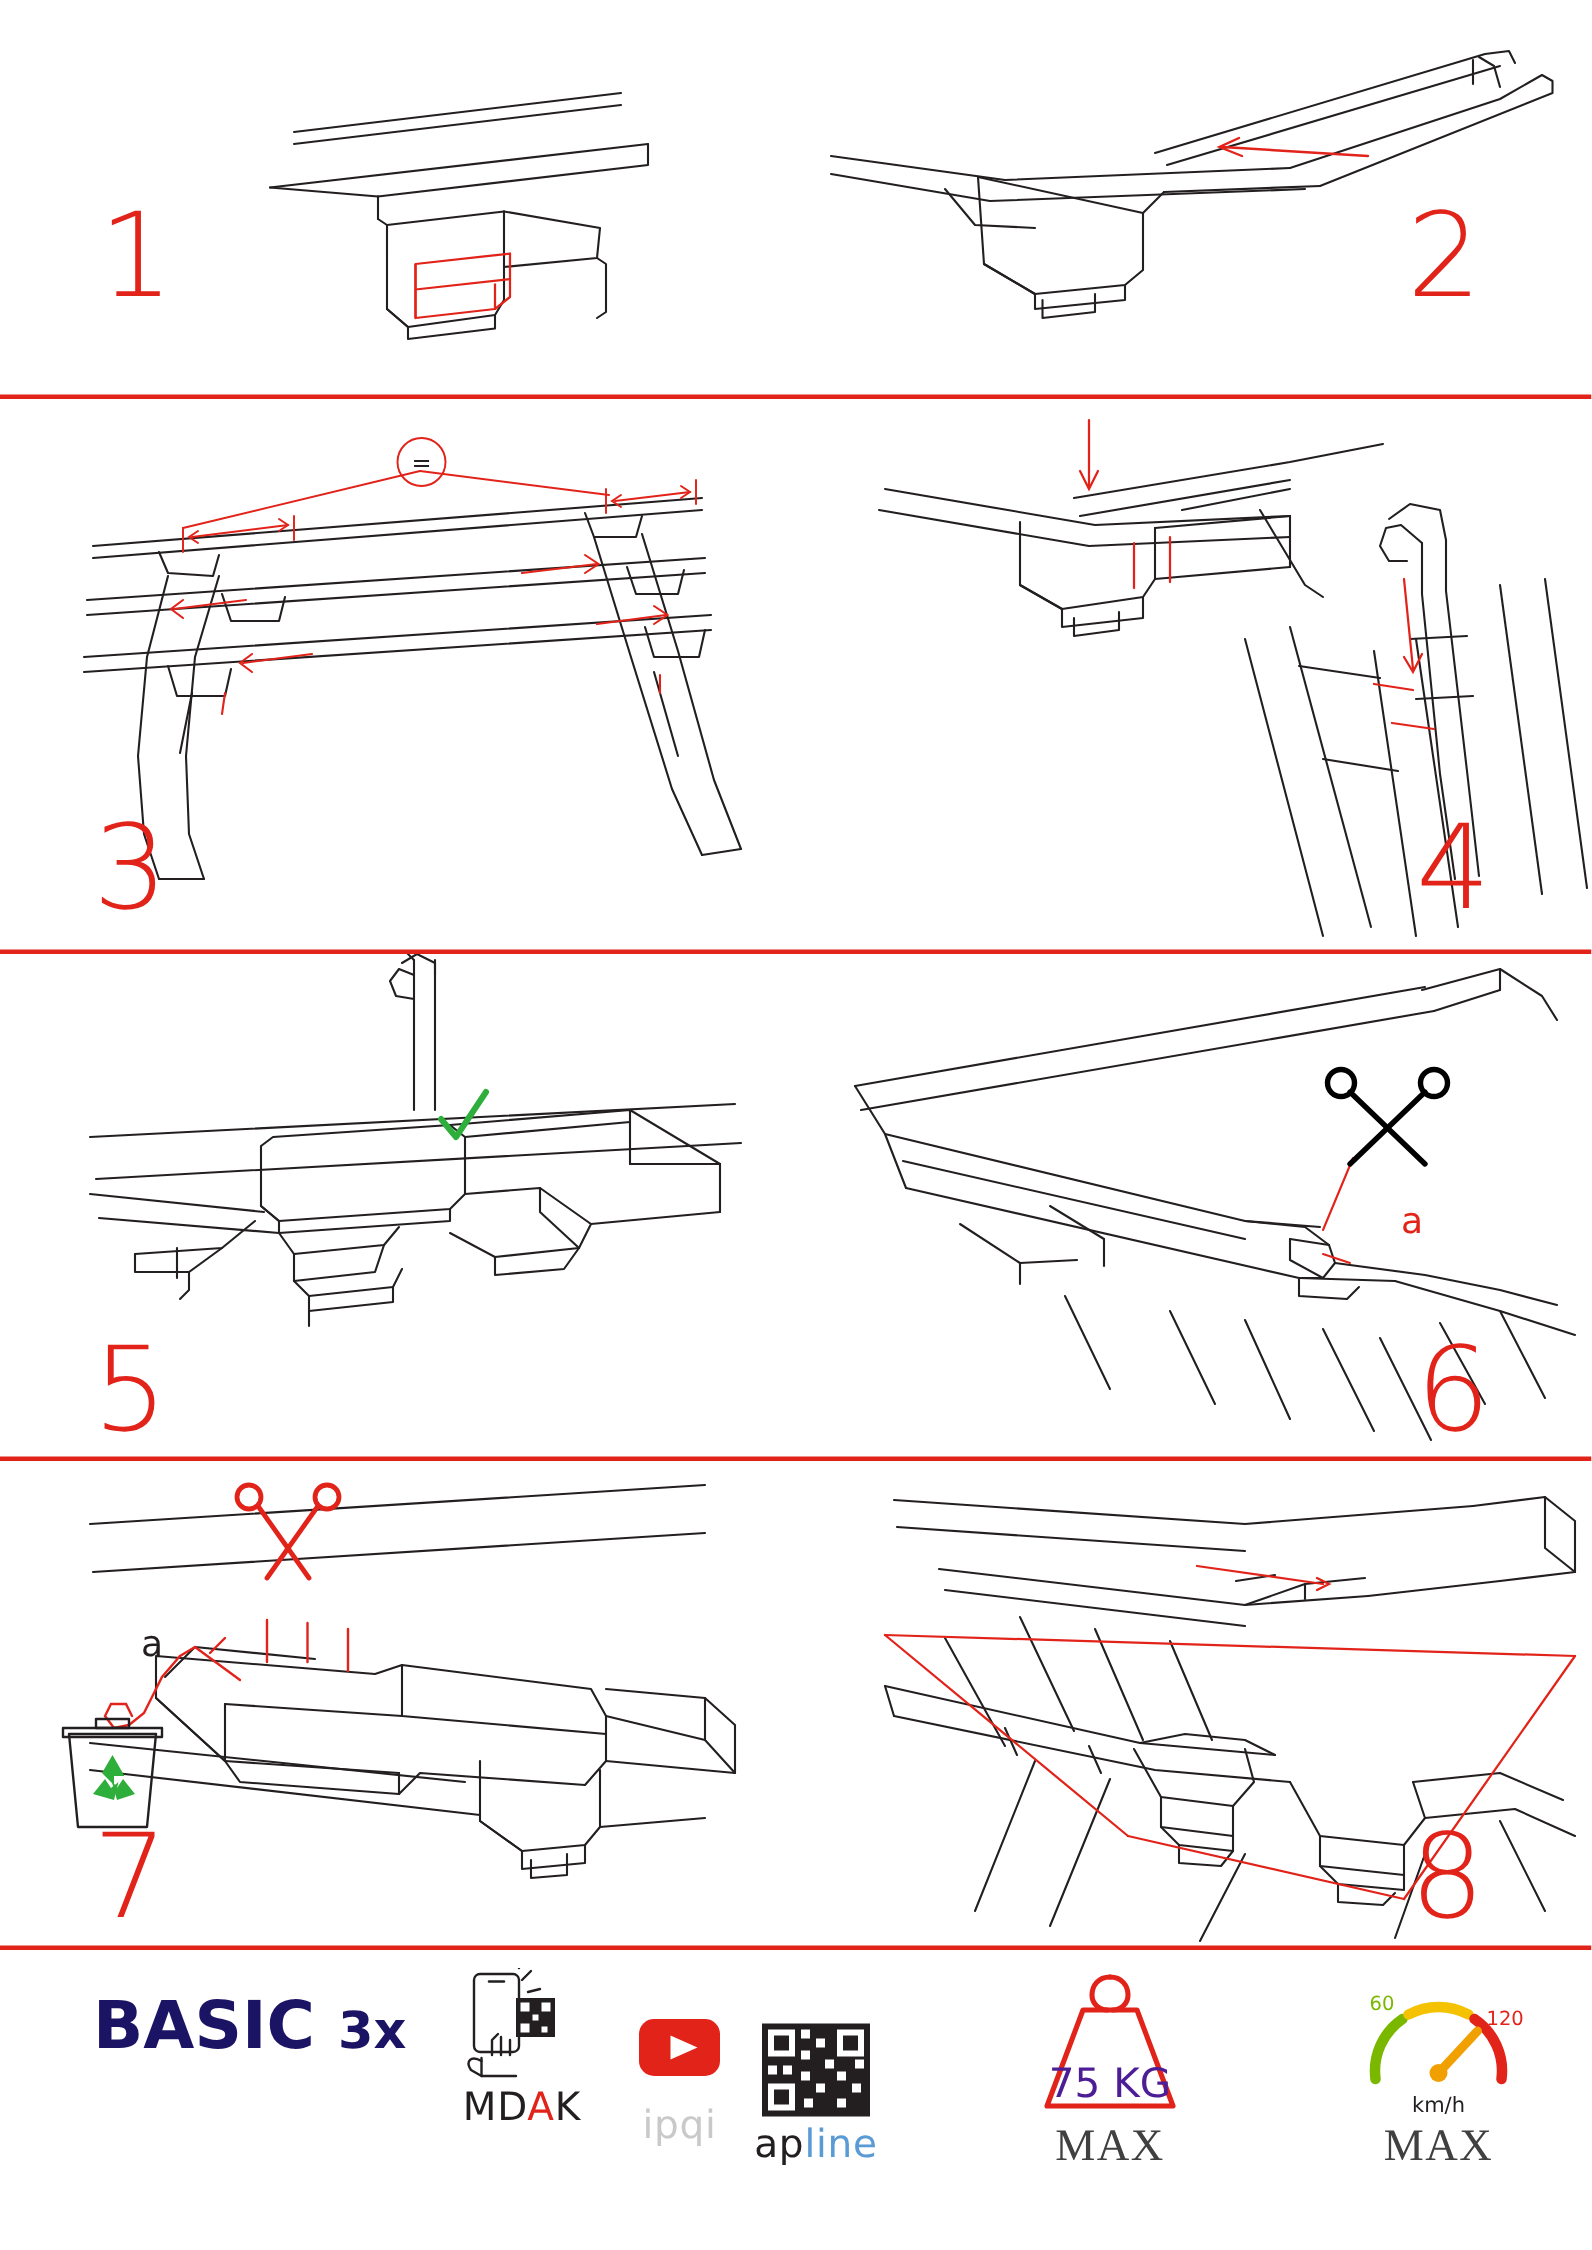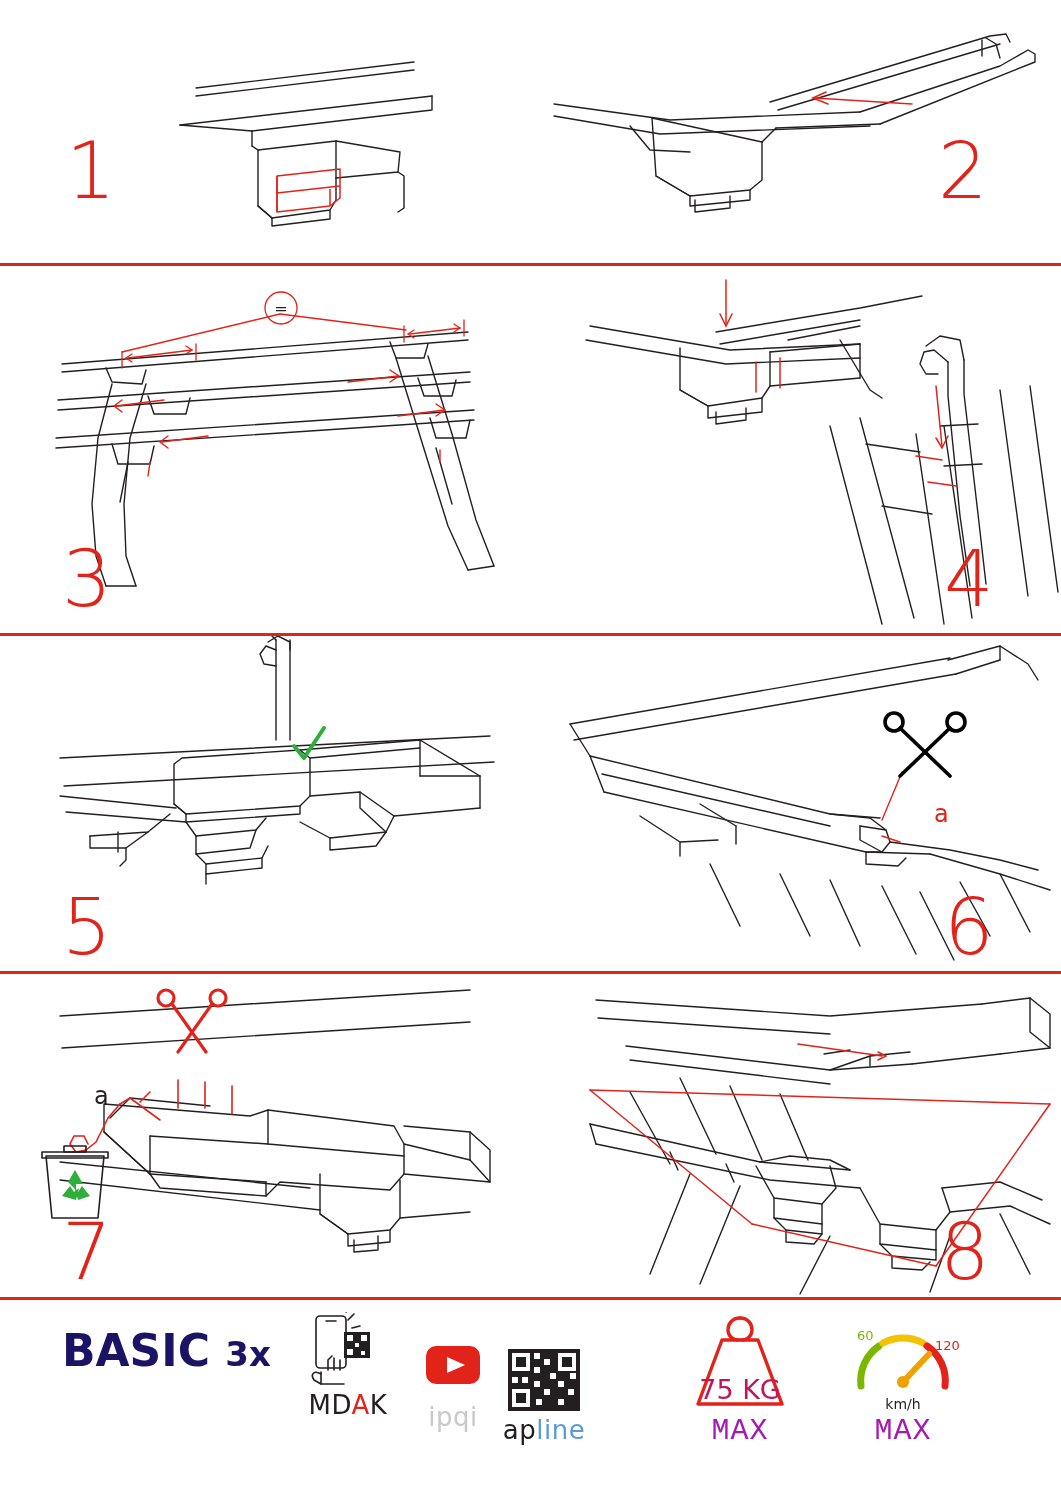--- a/index.html
+++ b/index.html
@@ -130,35 +130,35 @@
   #logo-mdak .logo-caption .accent { color: #e2231a; }
   #logo-ipqi { left: 398px; top: 24px; width: 110px; }
   #logo-ipqi .logo-caption { color: #c9c9c9; }
   #logo-apline { left: 474px; top: 37px; width: 140px; }
   #logo-apline .logo-caption .ap { color: #231f20; }
   #logo-apline .logo-caption .line { color: #5b9bd5; }
 
   .glyph-box { height: 78px; position: relative; }
 
   #weight-block { position: absolute; left: 660px; top: 10px; width: 160px; text-align: center; }
-  #speed-block  { position: absolute; left: 823px; top: 10px; width: 160px; text-align: center; }
+  #speed-block  { position: absolute; left: 879px; top: 10px; width: 160px; text-align: center; }
   .max-label {
-    font-family: Liberation Mono, monospace;
+    font-family: Liberation Serif, serif;
     font-size: 30px;
     letter-spacing: 1px;
-    color: #a21caf;
+    color: #404040;
     margin-top: 4px;
   }
   .weight-text {
     position: absolute;
     left: 0; right: 0;
     top: 64px;
     font-family: "DejaVu Sans", sans-serif;
     font-size: 27px;
-    color: #be185d;
+    color: #4c1d95;
     letter-spacing: 0px;
   }
   .kmh-text {
     position: absolute;
     left: 0; right: 0;
     top: 86px;
     font-family: "DejaVu Sans", sans-serif;
     font-size: 14px;
     color: #231f20;
   }

